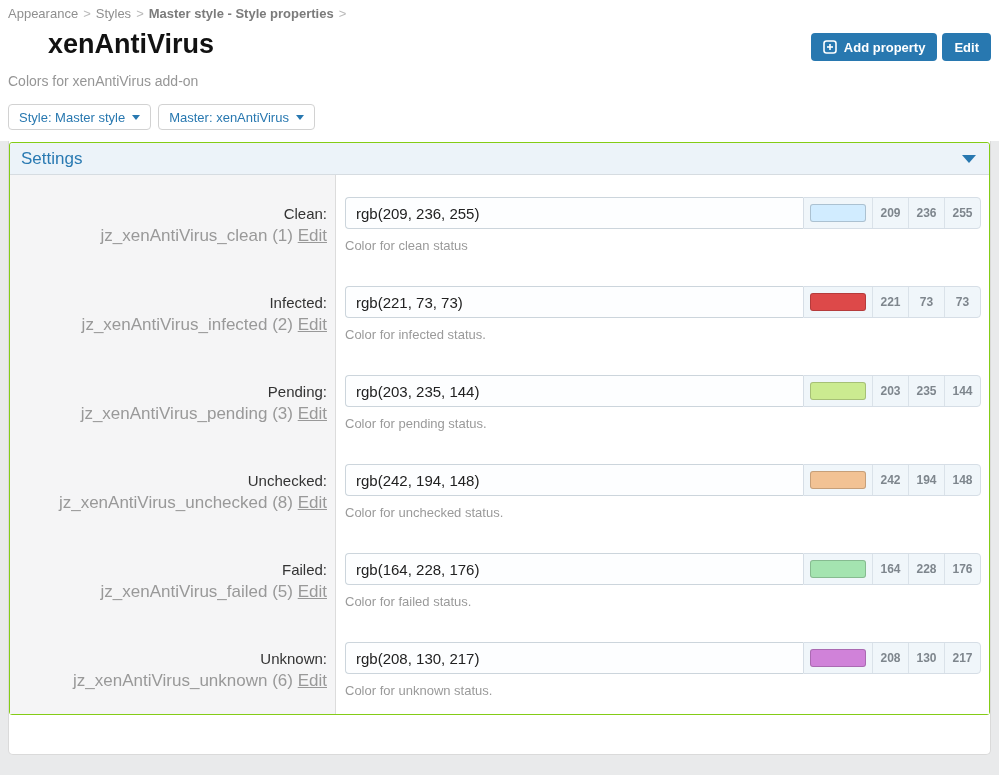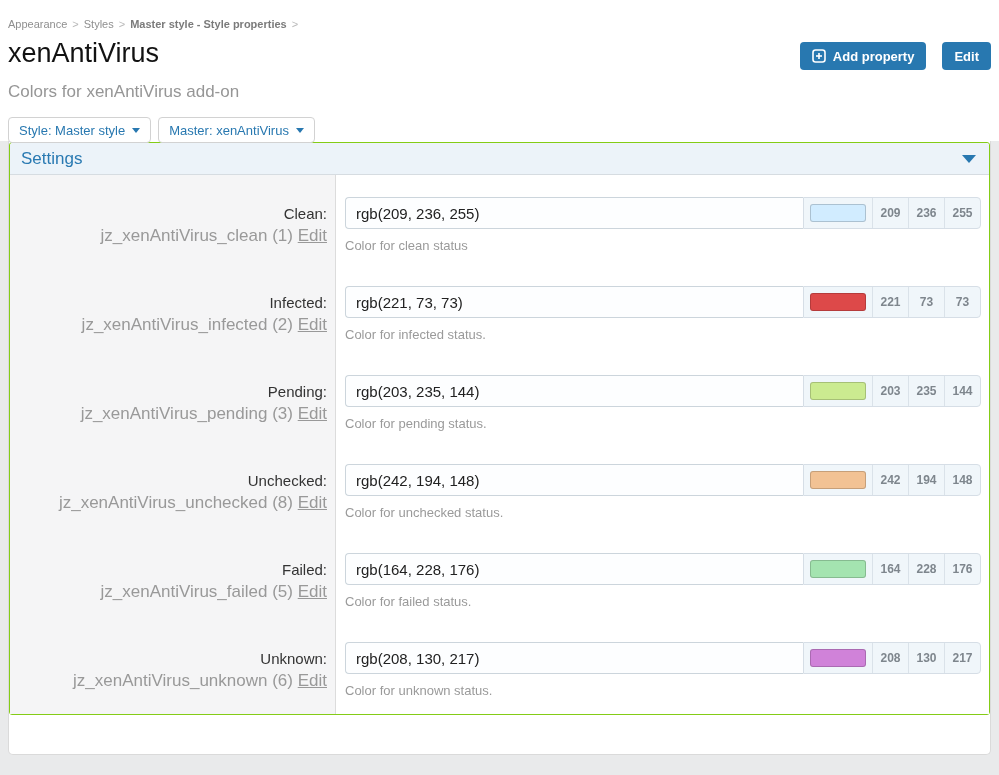--- a/index.html
+++ b/index.html
@@ -8,34 +8,34 @@
 
   
   .page { position:absolute; top:0; left:8px; right:8px; bottom:20px;
           background:#fff; border:1px solid #dadada; border-top:none;
           border-radius:0 0 5px 5px; }
 
   
   .top-band { position:absolute; top:0; left:0; width:999px; height:141px;
               background:#fff; z-index:2; padding:0 8px; }
 
-  .breadcrumb { padding-top:18px; font-size:11px; color:#a9a9a9; }
+  .breadcrumb { padding-top:6px; font-size:13px; color:#a9a9a9; }
   .breadcrumb a { color:#8f8f8f; text-decoration:none; cursor:pointer; }
   .breadcrumb .crumb-sep { color:#b9b9b9; margin:0 5px; }
   .breadcrumb .crumb-current { color:#7b7b7b; font-weight:bold; }
 
   .title-row { display:flex; justify-content:space-between; align-items:flex-start; margin-top:8px; }
-  .page-title { font-size:27px; color:#121212; font-weight:400; letter-spacing:0; }
-  .header-buttons { display:flex; gap:16px; padding-top:4px; }
+  .page-title { font-size:27px; color:#121212; font-weight:700; letter-spacing:0;margin-left:40px; }
+  .header-buttons { display:flex; gap:5px; padding-top:4px; }
   .btn { display:inline-flex; align-items:center; gap:7px; height:28px; padding:0 12px;
          background:#2878b0; color:#fff; font-size:13px; font-weight:bold;
          border:none; border-radius:4px; cursor:pointer; font-family:inherit; }
   .btn svg { display:block; }
 
-  .subtitle { margin-top:12px; font-size:17px; color:#969696; }
+  .subtitle { margin-top:12px; font-size:14px; color:#969696; }
 
   .filter-row { margin-top:15px; display:flex; gap:7px; }
   .filter-btn { display:inline-flex; align-items:center; height:26px; padding:0 10px;
                 background:#fff; border:1px solid #d2d2d2; border-radius:4px;
                 font-size:13px; color:#2878b0; cursor:pointer; font-family:inherit;justify-content:flex-end; }
   .caret-sm { width:0; height:0; border-left:4px solid transparent; border-right:4px solid transparent;
               border-top:5px solid #2878b0; margin-left:7px; display:inline-block; }
 
   
   .settings-box { margin-top:142px; border:1px solid #84cc16; border-radius:3px; }

